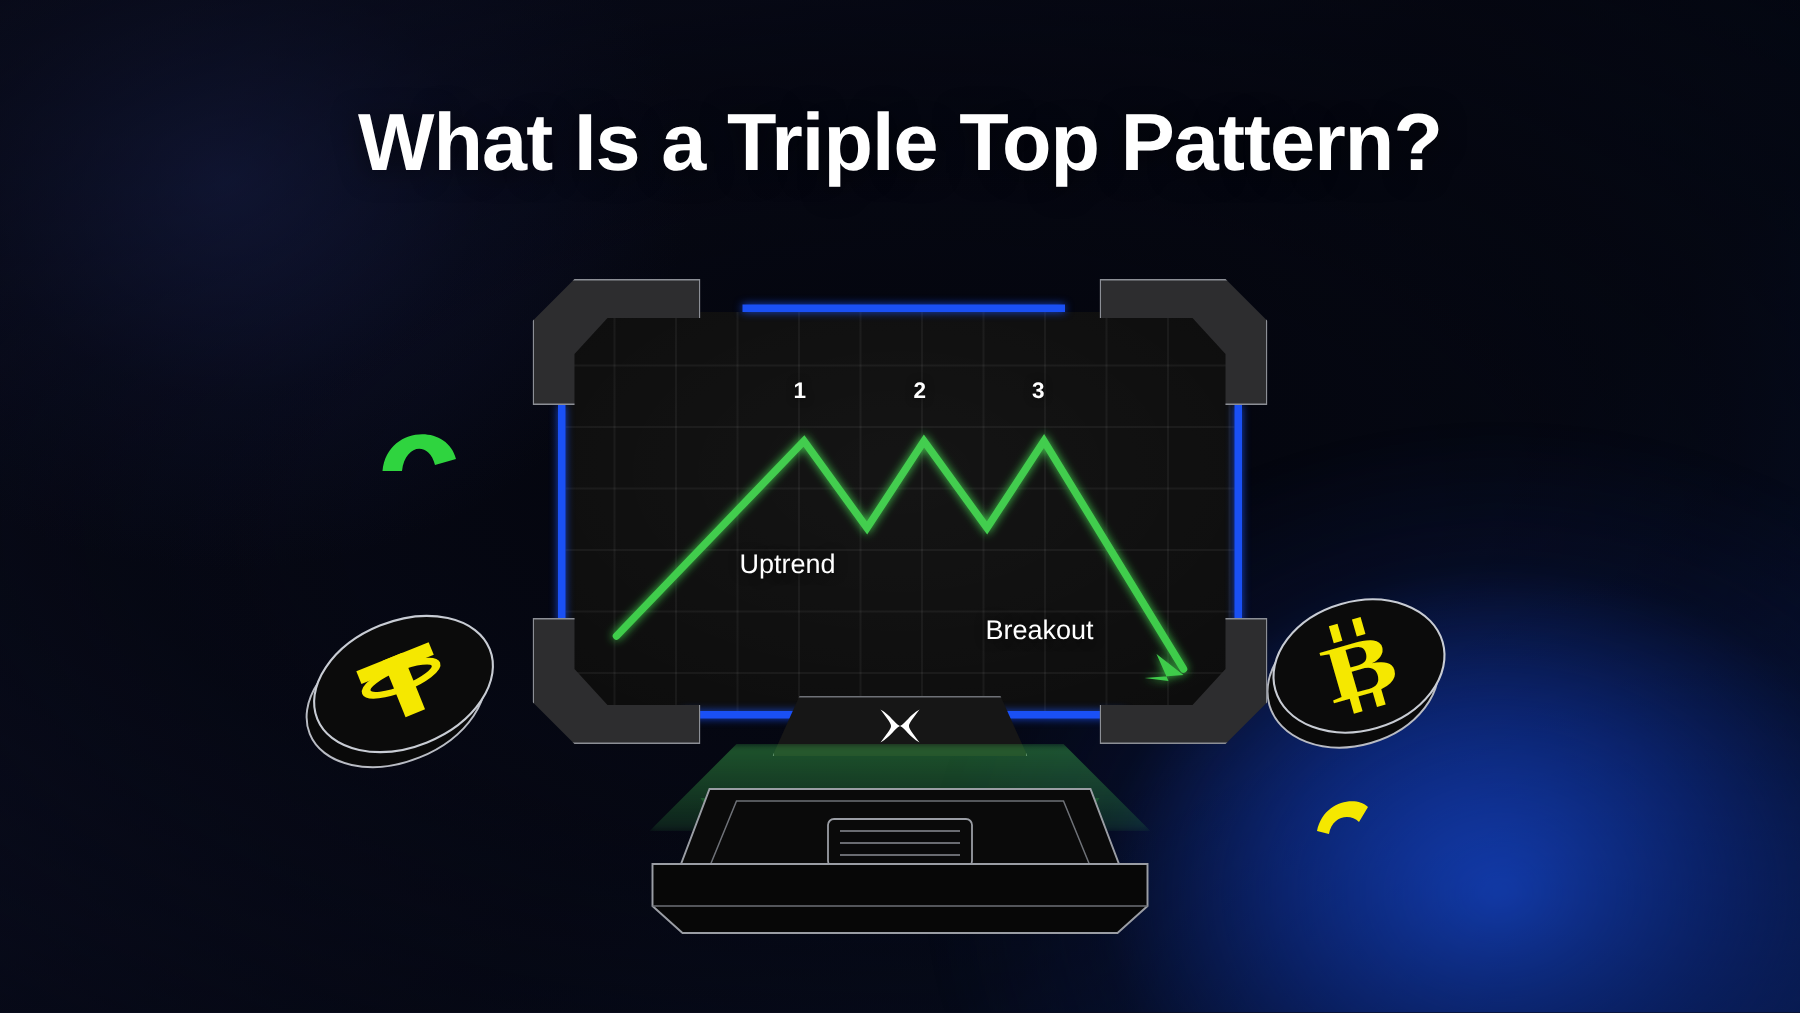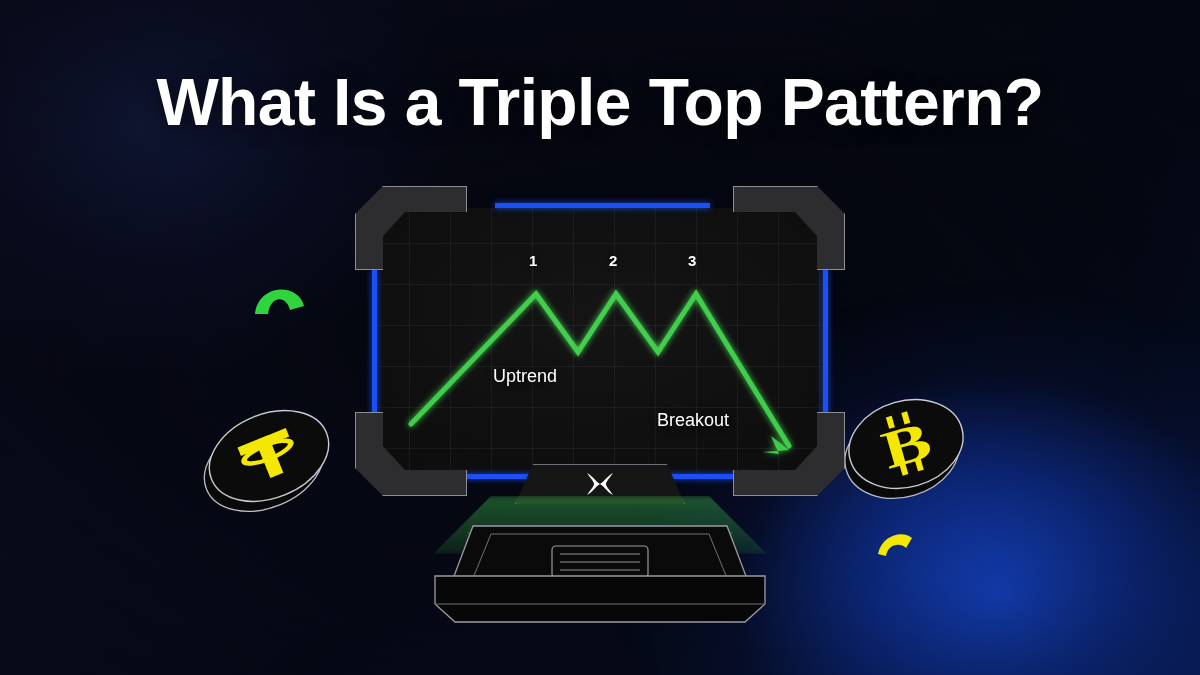--- a/index.html
+++ b/index.html
@@ -38,21 +38,21 @@
   .bg-vignette{
     position:absolute; inset:0;
     background:radial-gradient(95% 85% at 50% 52%, rgba(0,0,0,0) 30%, rgba(0,0,0,0.45) 78%, rgba(0,0,0,0.72) 100%);
   }
 
   
   .title{
     position:absolute; left:0; right:0; top:64px;
     text-align:center;
     color:#ffffff;
-    font-size:66px;
+    font-size:54px;
     font-weight:bold;
     letter-spacing:-0.6px;
     text-shadow:0 2px 18px rgba(0,0,0,0.55);
     white-space:nowrap;
   }
 
   
   #monitor{
     position:absolute;
     left:355px; top:186px;

